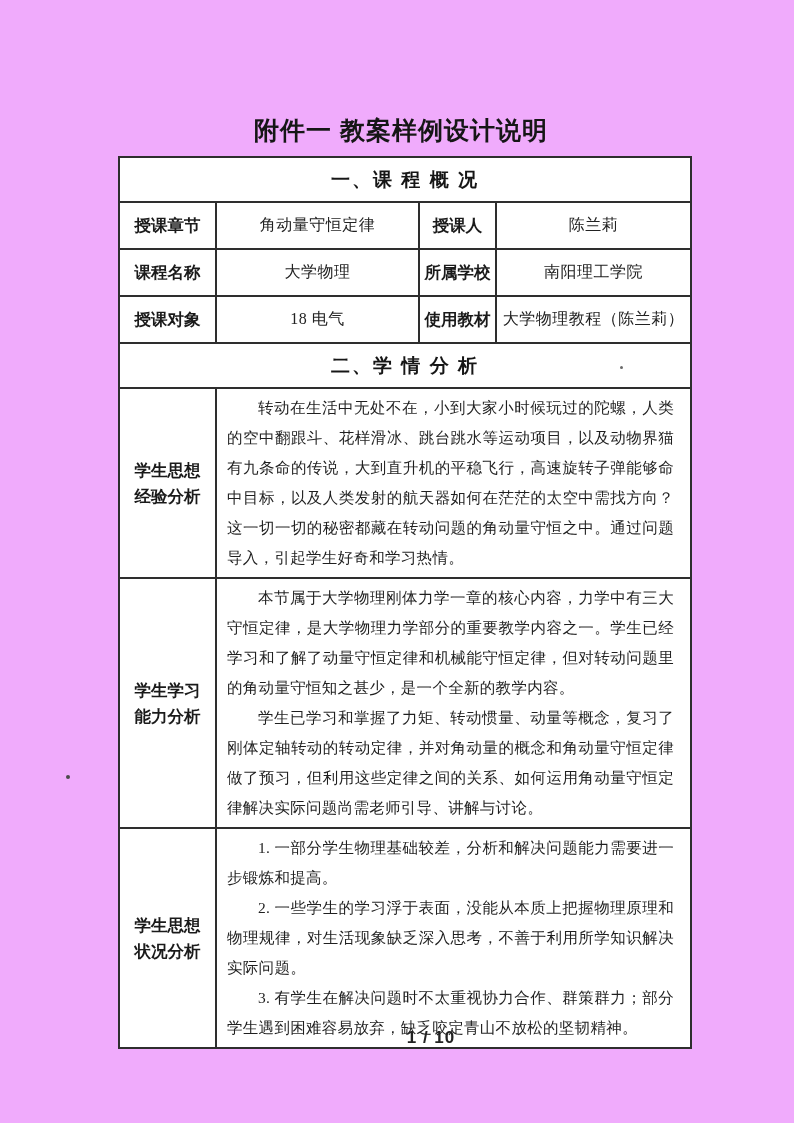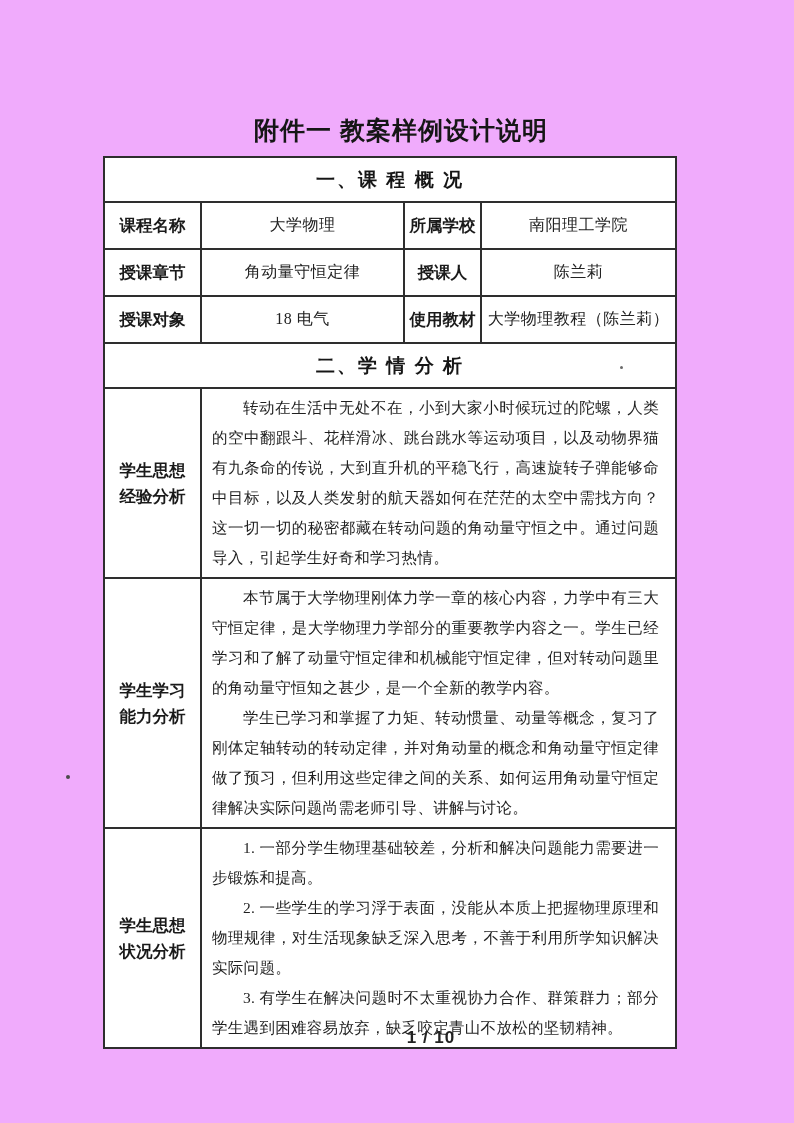--- a/index.html
+++ b/index.html
@@ -22,21 +22,21 @@
     font-family: "Liberation Sans", sans-serif;
     font-weight: bold;
     font-size: 25px;
     letter-spacing: 1px;
     color: #161616;
     white-space: nowrap;
   }
   table.doc-table {
     position: absolute;
     top: 156px;
-    left: 103px;
+    left: 118px;
     width: 572px;
     border-collapse: collapse;
     table-layout: fixed;
     border-radius: 6px;
   }
   table.doc-table td {
     border: 2px solid #2e2e2e;
     background: #ffffff;
   }
   col.c1 { width: 97px; }
@@ -122,31 +122,31 @@
         <col class="c2">
         <col class="c3">
         <col class="c4">
     </colgroup>
     <tbody>
       <tr>
         <td colspan="4" class="sec-header">一、课 程 概 况</td>
       </tr>
 
       <tr class="info-row">
+        <td class="label-cell">授课章节</td>
+        <td class="value-cell">角动量守恒定律</td>
+        <td class="label-cell">授课人</td>
+        <td class="value-cell">陈兰莉</td>
+      </tr>
+
+      <tr class="info-row">
         <td class="label-cell">课程名称</td>
         <td class="value-cell">大学物理</td>
         <td class="label-cell">所属学校</td>
         <td class="value-cell">南阳理工学院</td>
-      </tr>
-
-      <tr class="info-row">
-        <td class="label-cell">授课章节</td>
-        <td class="value-cell">角动量守恒定律</td>
-        <td class="label-cell">授课人</td>
-        <td class="value-cell">陈兰莉</td>
       </tr>
 
       <tr class="info-row">
         <td class="label-cell">授课对象</td>
         <td class="value-cell">18 电气</td>
         <td class="label-cell">使用教材</td>
         <td class="value-cell">大学物理教程（陈兰莉）</td>
       </tr>
 
       <tr>

